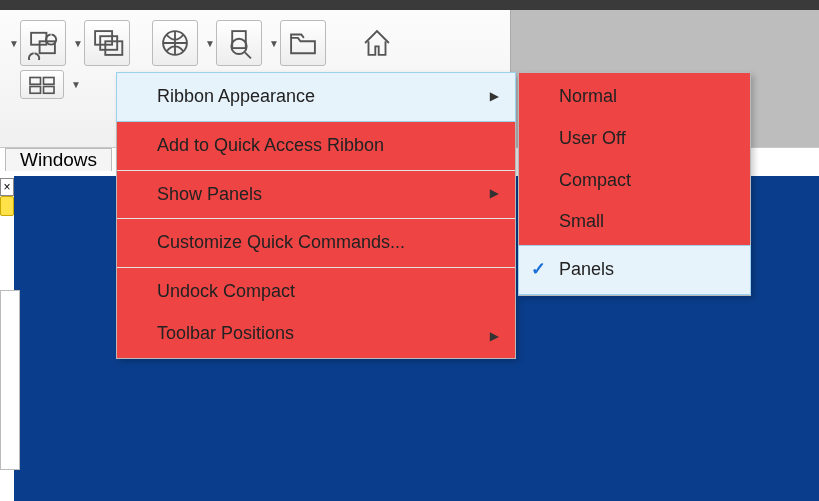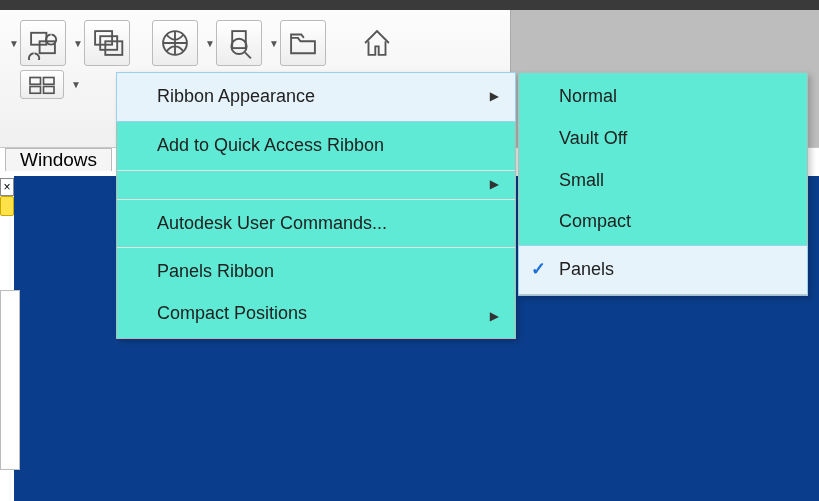--- a/index.html
+++ b/index.html
@@ -73,27 +73,27 @@
     background:#0a3e8c;
   }
   .doc-panel {
     position:absolute; top:290px; left:0;
     width:20px; height:180px;
     background:#fff; border:1px solid #bbb;
   }
   
   .menu {
     position:absolute;
-    background:#5eead4;
+    background:#ef4444;
     border:1px solid #b9b9b9;
     box-shadow: 3px 3px 6px rgba(0,0,0,.2);
     padding: 0;
   }
   .menu.main { top:72px; left:116px; width:400px; }
-  .menu.sub  { top:72px; left:518px; width:290px; }
+  .menu.sub  { top:72px; left:518px; width:233px; }
   .mi {
     padding: 14px 34px 14px 40px;
     cursor:default;
     position:relative;
     color:#222;
     font-size:18px;
     line-height:1.1;
   }
   .mi.tight { padding-top:8px; padding-bottom:14px; }
   .mi.hl {
@@ -200,47 +200,48 @@
   <div class="mi hl">
     <span>Ribbon Appearance</span>
     <span class="arrow">▶</span>
   </div>
   <div class="sep"></div>
   <div class="mi">
     <span>Add to Quick Access Ribbon</span>
   </div>
   <div class="sep"></div>
   <div class="mi">
+    <span>Show Panels</span>
     <span class="arrow">▶</span>
   </div>
   <div class="sep"></div>
   <div class="mi">
-    <span>Autodesk User Commands...</span>
-  </div>
-  <div class="sep"></div>
-  <div class="mi">
-    <span>Panels Ribbon</span>
-  </div>
-  <div class="mi tight">
-    <span>Compact Positions</span>
+    <span>Customize Quick Commands...</span>
+  </div>
+  <div class="sep"></div>
+  <div class="mi">
+    <span>Undock Compact</span>
+  </div>
+  <div class="mi tight">
+    <span>Toolbar Positions</span>
     <span class="arrow">▶</span>
   </div>
 </div>
 
 <div class="menu sub">
   <div class="mi">
     <span>Normal</span>
   </div>
   <div class="mi tight">
-    <span>Vault Off</span>
+    <span>User Off</span>
+  </div>
+  <div class="mi tight">
+    <span>Compact</span>
   </div>
   <div class="mi tight">
     <span>Small</span>
-  </div>
-  <div class="mi tight">
-    <span>Compact</span>
   </div>
   <div class="mi hl">
     <span class="check">✓</span>
     <span>Panels</span>
   </div>
   <div class="sep"></div>
 </div>
 
 </body></html>

